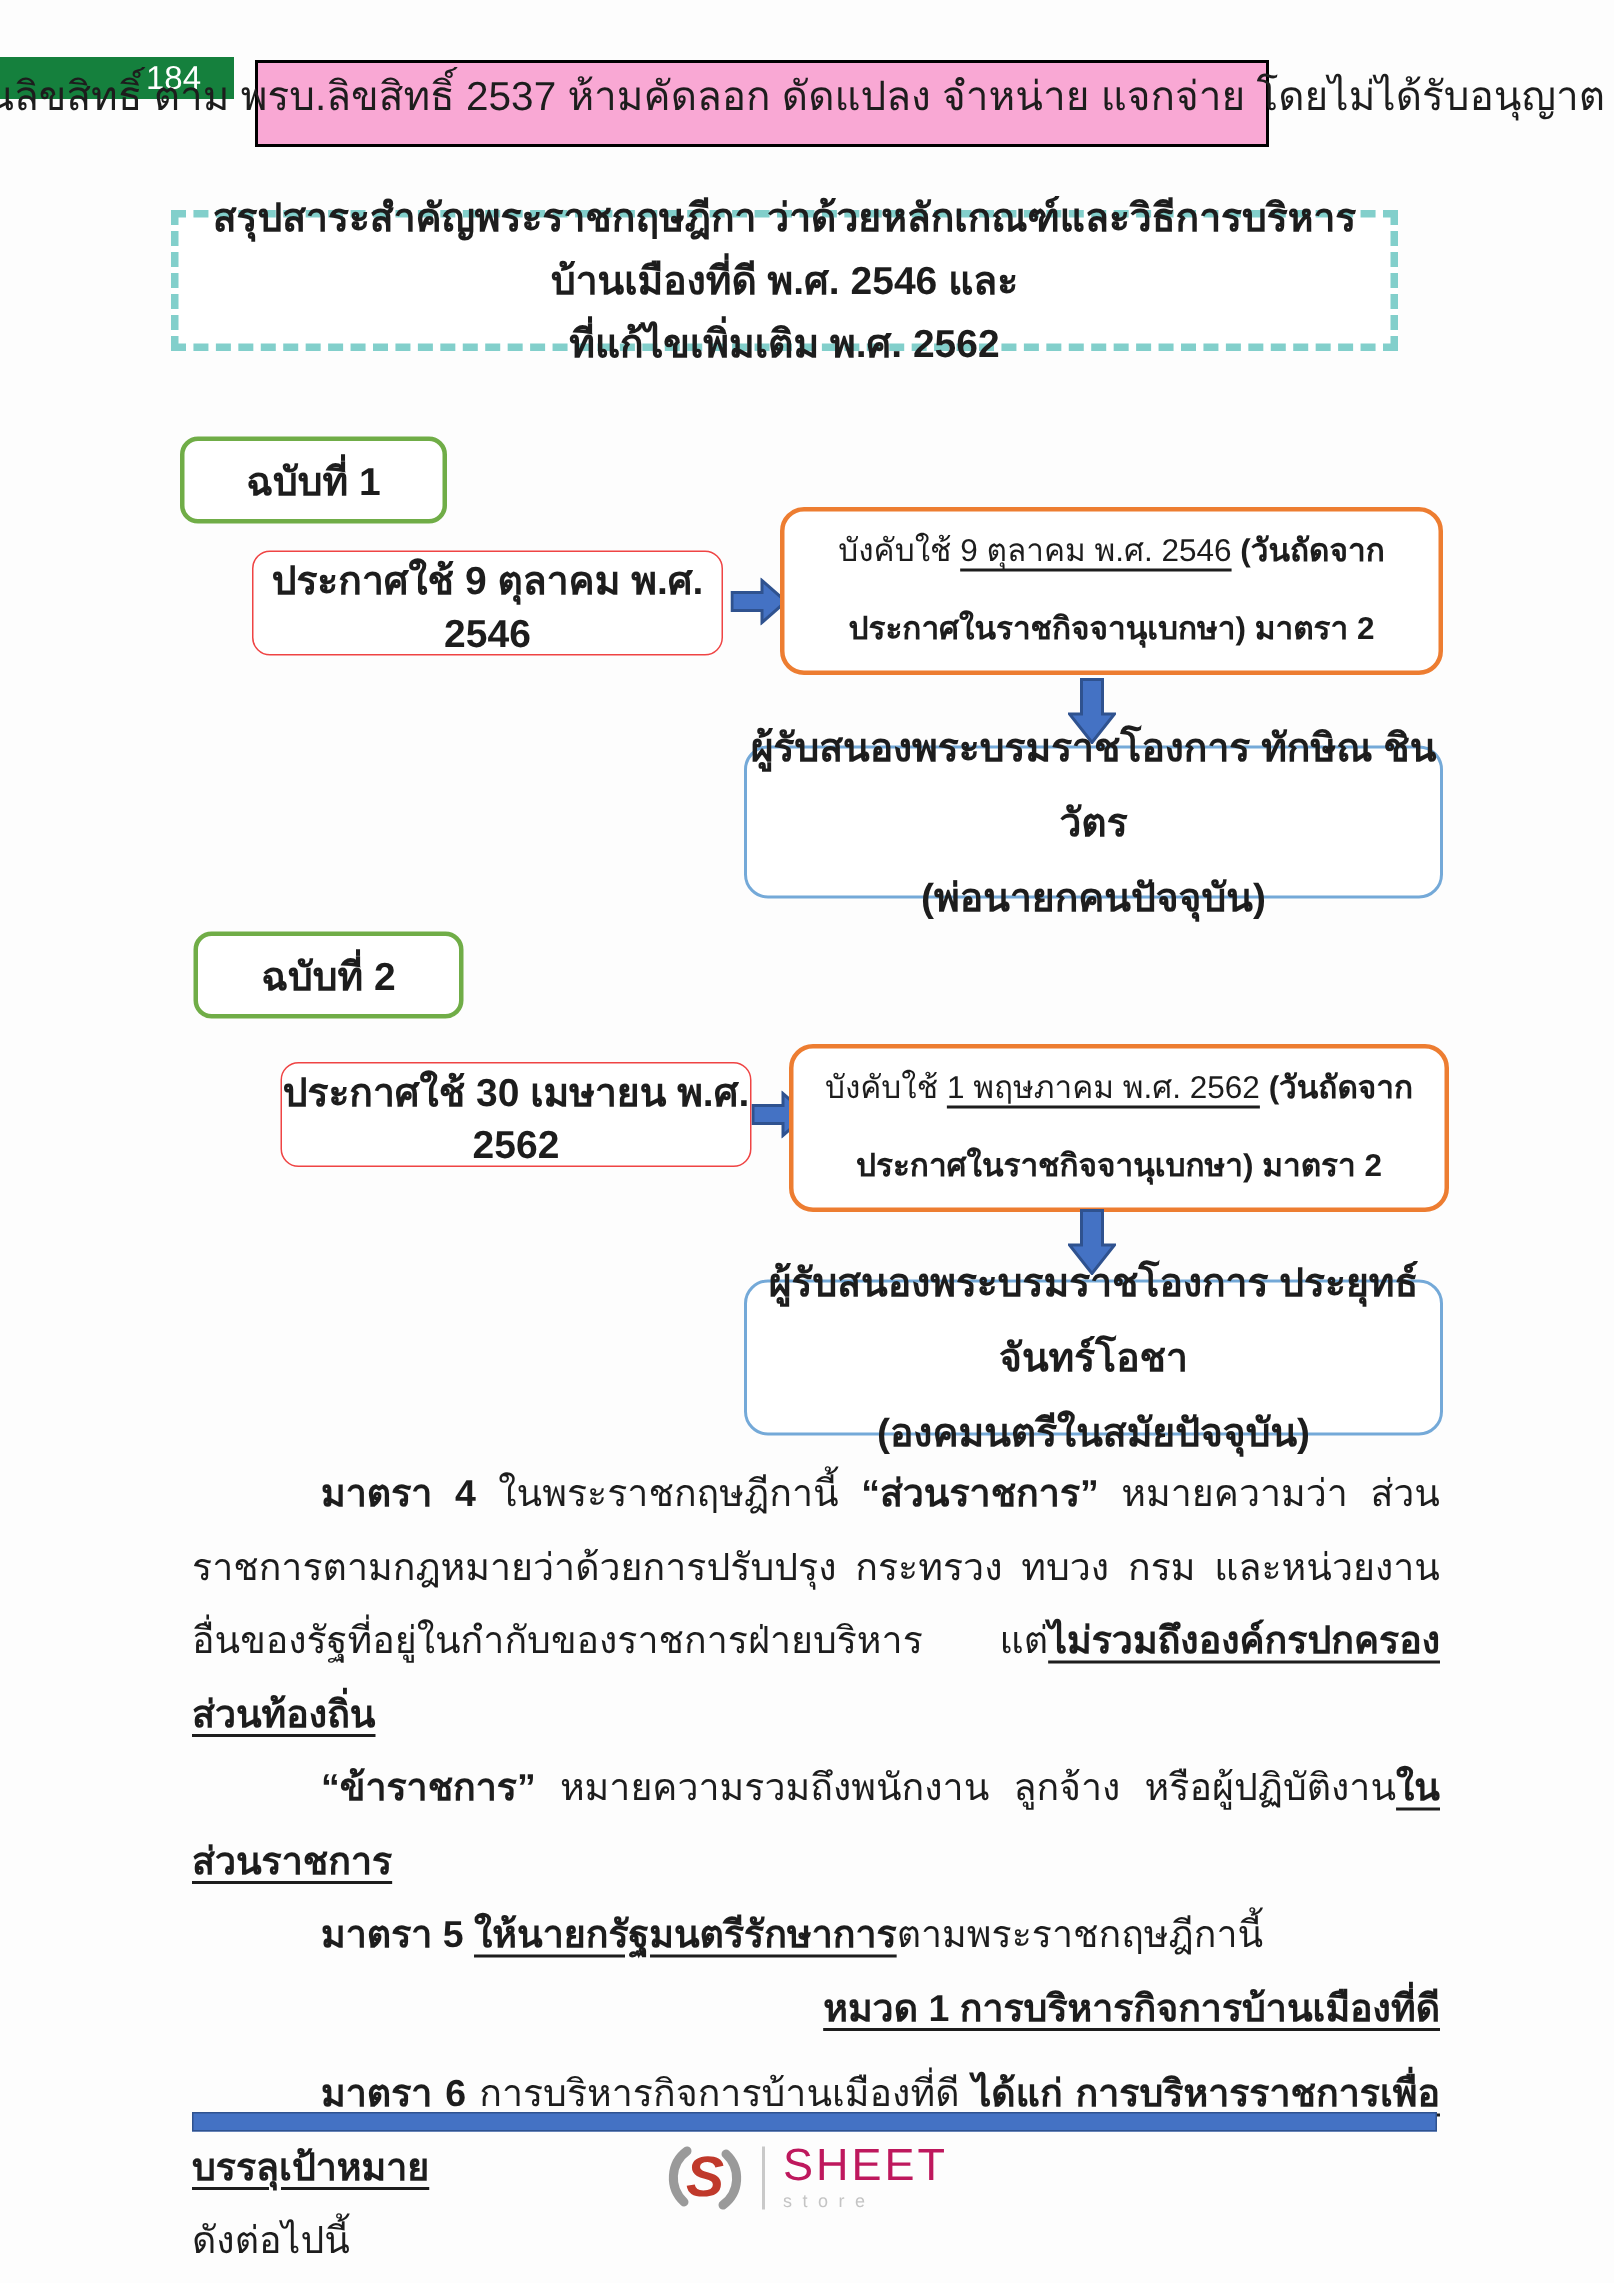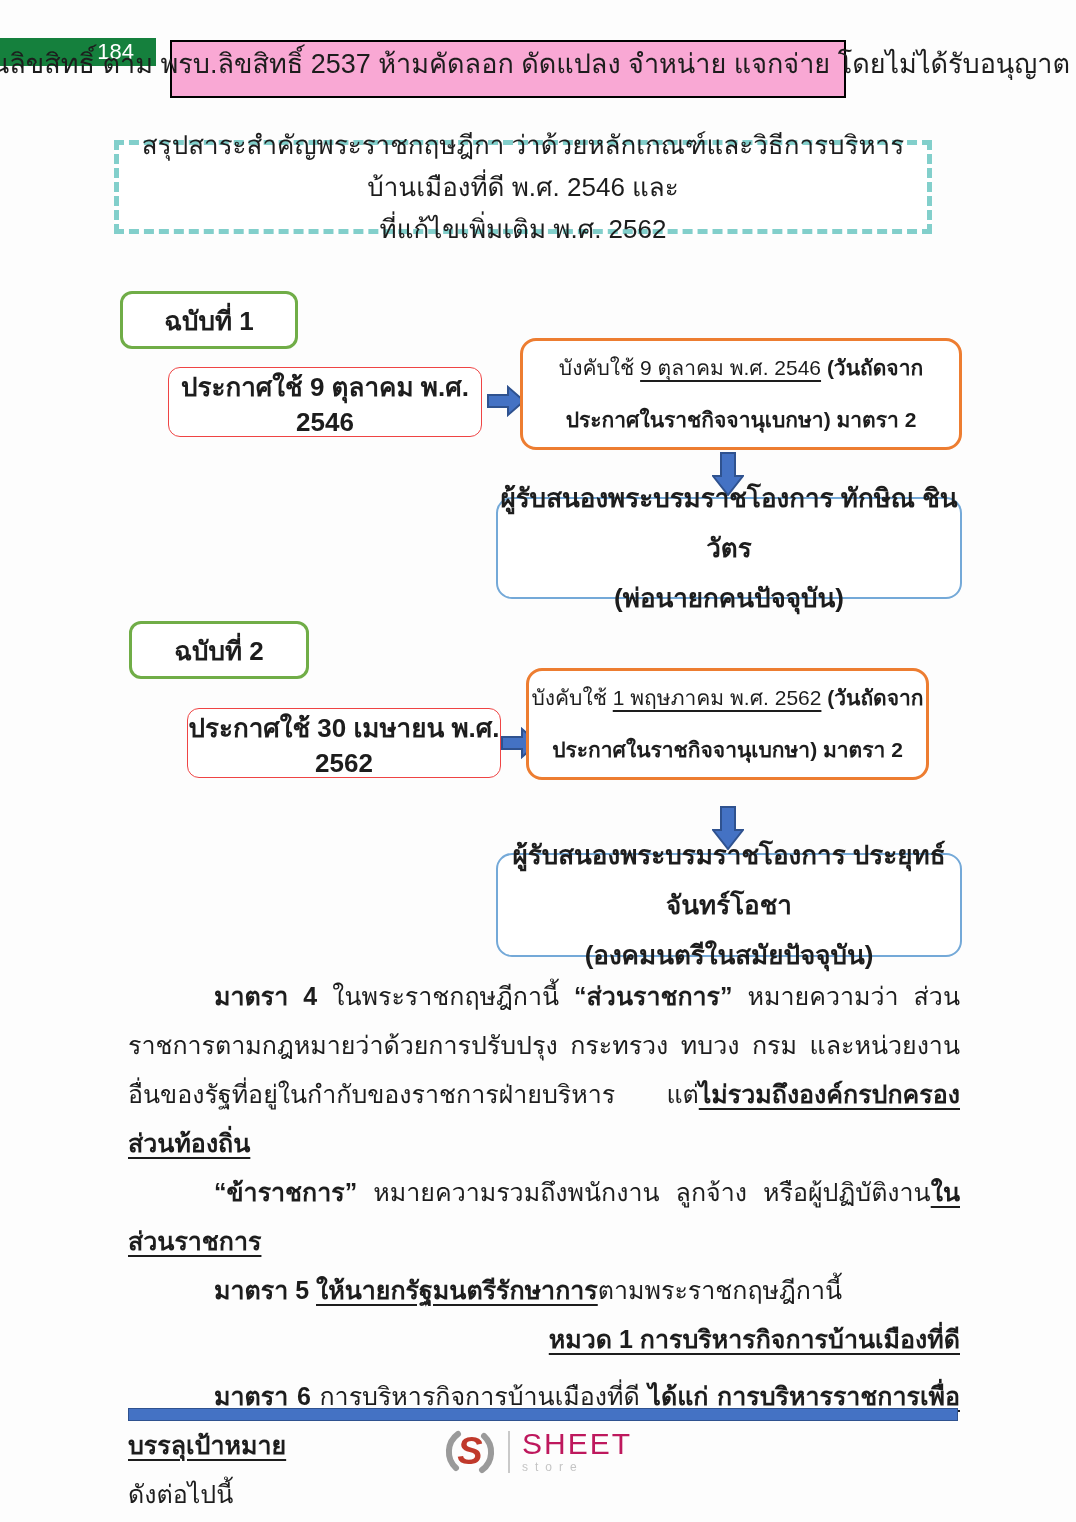--- a/index.html
+++ b/index.html
@@ -33,21 +33,21 @@
     padding: 0 14px;
     white-space: nowrap;
   }
   
   .title-box {
     position: absolute; left: 114px; top: 140px;
     width: 818px; height: 94px;
     border: 5px dashed #82cfcb;
     background: #fff;
     display: flex; flex-direction: column; align-items: center; justify-content: center;
-    font-weight: normal;
+    font-weight: bold;
     font-size: 26px;
     line-height: 42px;
     text-align: center;
   }
   
   .fbox {
     position: absolute;
     background: #fff;
     display: flex; flex-direction: column; align-items: center; justify-content: center;
     text-align: center;
@@ -155,21 +155,21 @@
   <div class="fbox blue announce" style="left:187px; top:708px; width:314px; height:70px;">
     <span>ประกาศใช้ 30 เมษายน พ.ศ. 2562</span>
   </div>
 
   <div class="arrow" style="left:501px; top:727px;">
     <svg width="38" height="32" viewBox="0 0 38 32">
       <polygon points="1,10 21,10 21,2 37,16 21,30 21,22 1,22" fill="#4472c4" stroke="#2f528f" stroke-width="2"></polygon>
     </svg>
   </div>
 
-  <div class="fbox orange enforce" style="left:526px; top:668px; width:403px; height:112px;">
+  <div class="fbox orange enforce" style="left:526px; top:696px; width:440px; height:112px;">
     <div>
       <span>บังคับใช้ </span><span class="u">1 พฤษภาคม พ.ศ. 2562</span><span class="b"> (วันถัดจาก</span>
     </div>
     <div class="b">ประกาศในราชกิจจานุเบกษา) มาตรา 2</div>
   </div>
 
   <div class="arrow" style="left:712px; top:806px;">
     <svg width="32" height="44" viewBox="0 0 32 44">
       <polygon points="9,1 23,1 23,24 31,24 16,43 1,24 9,24" fill="#4472c4" stroke="#2f528f" stroke-width="2"></polygon>
     </svg>

